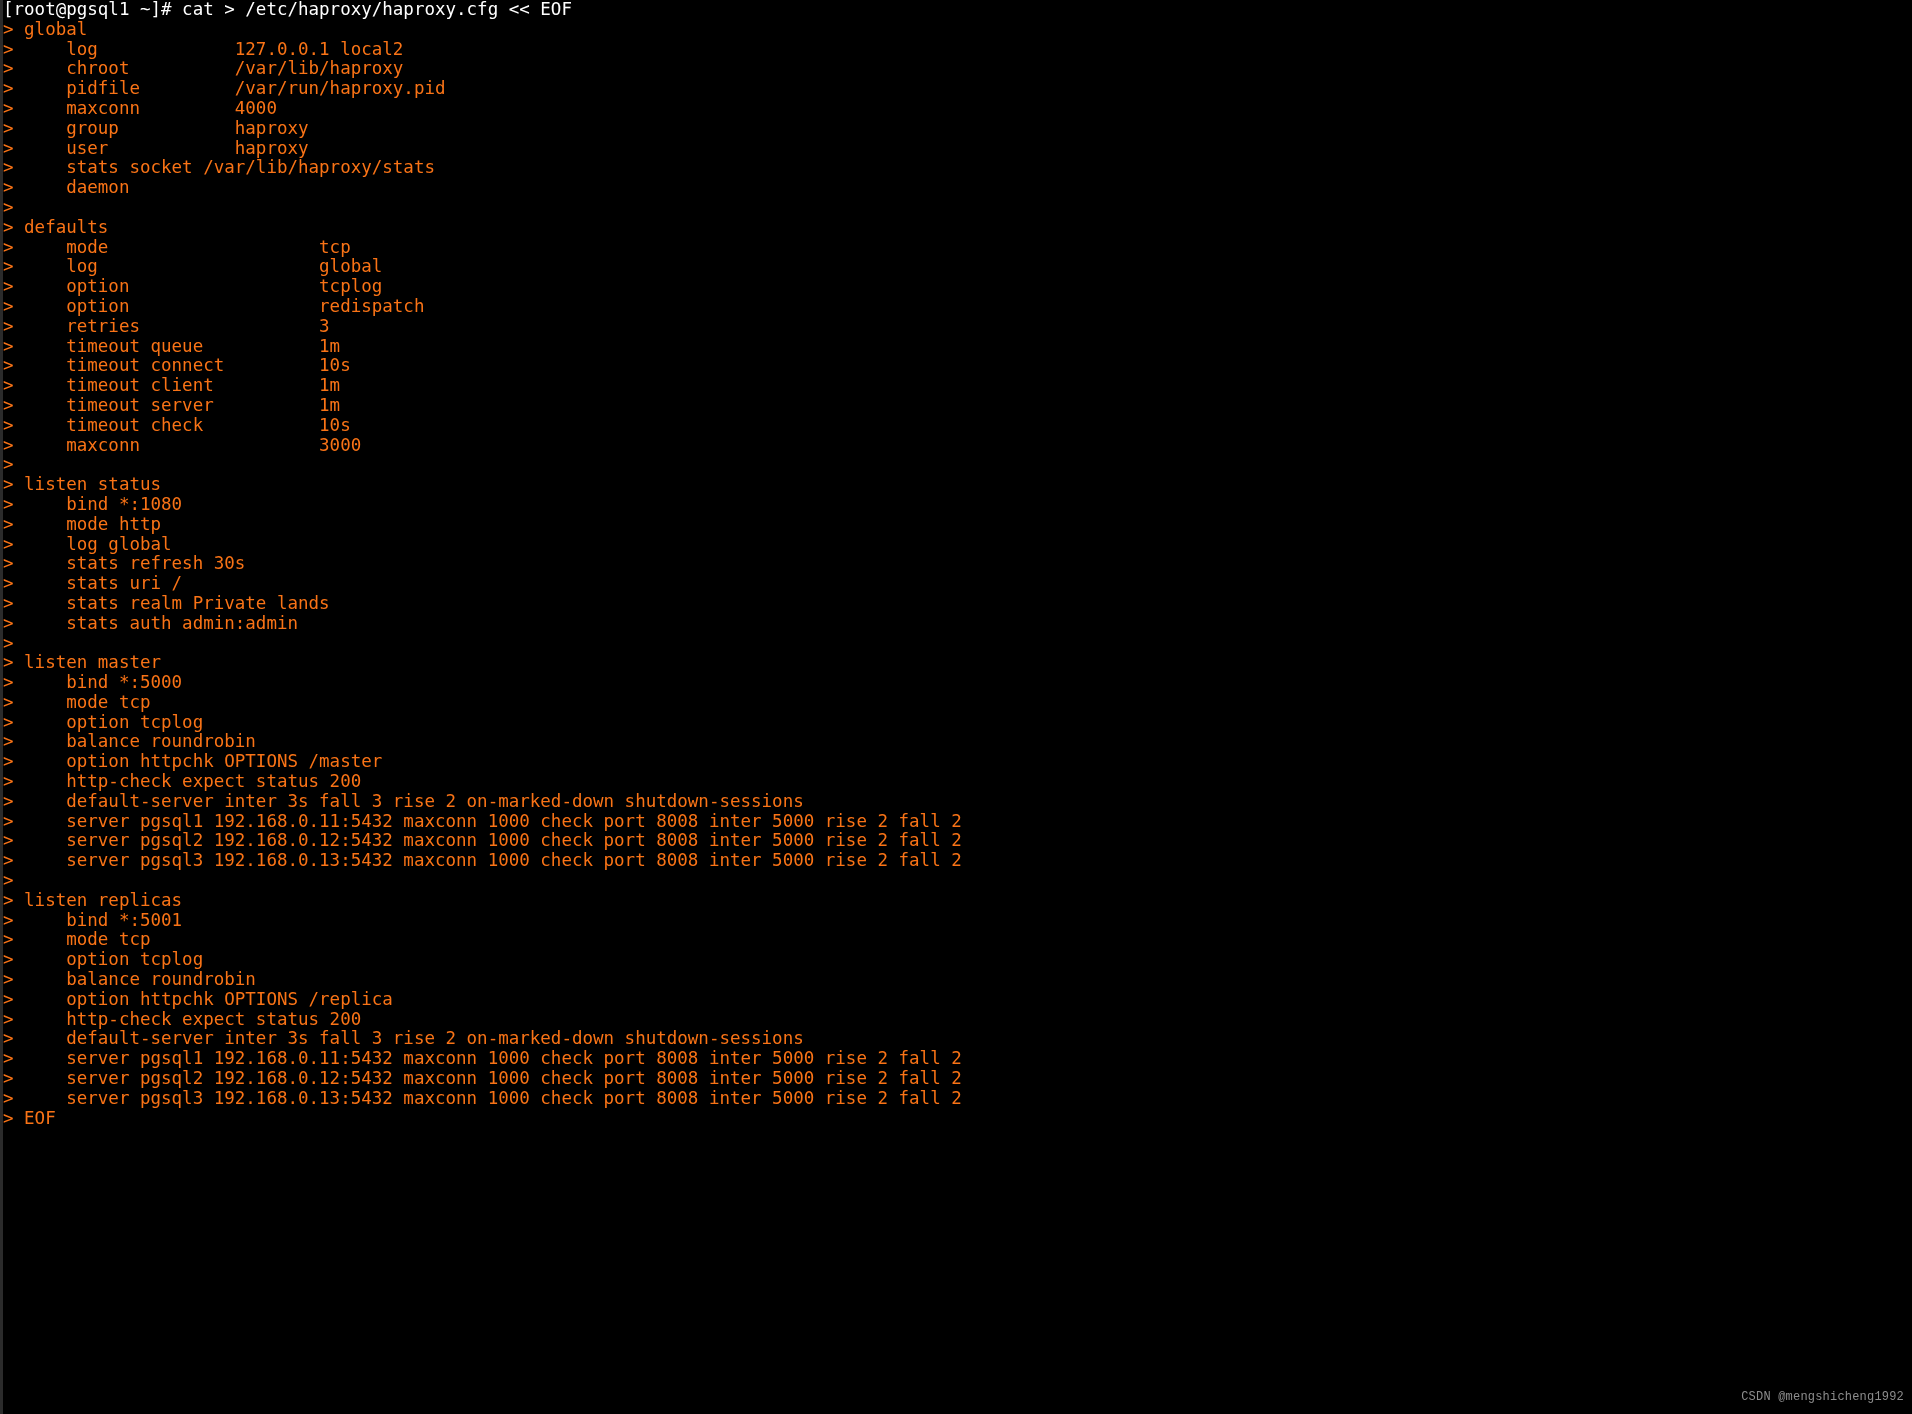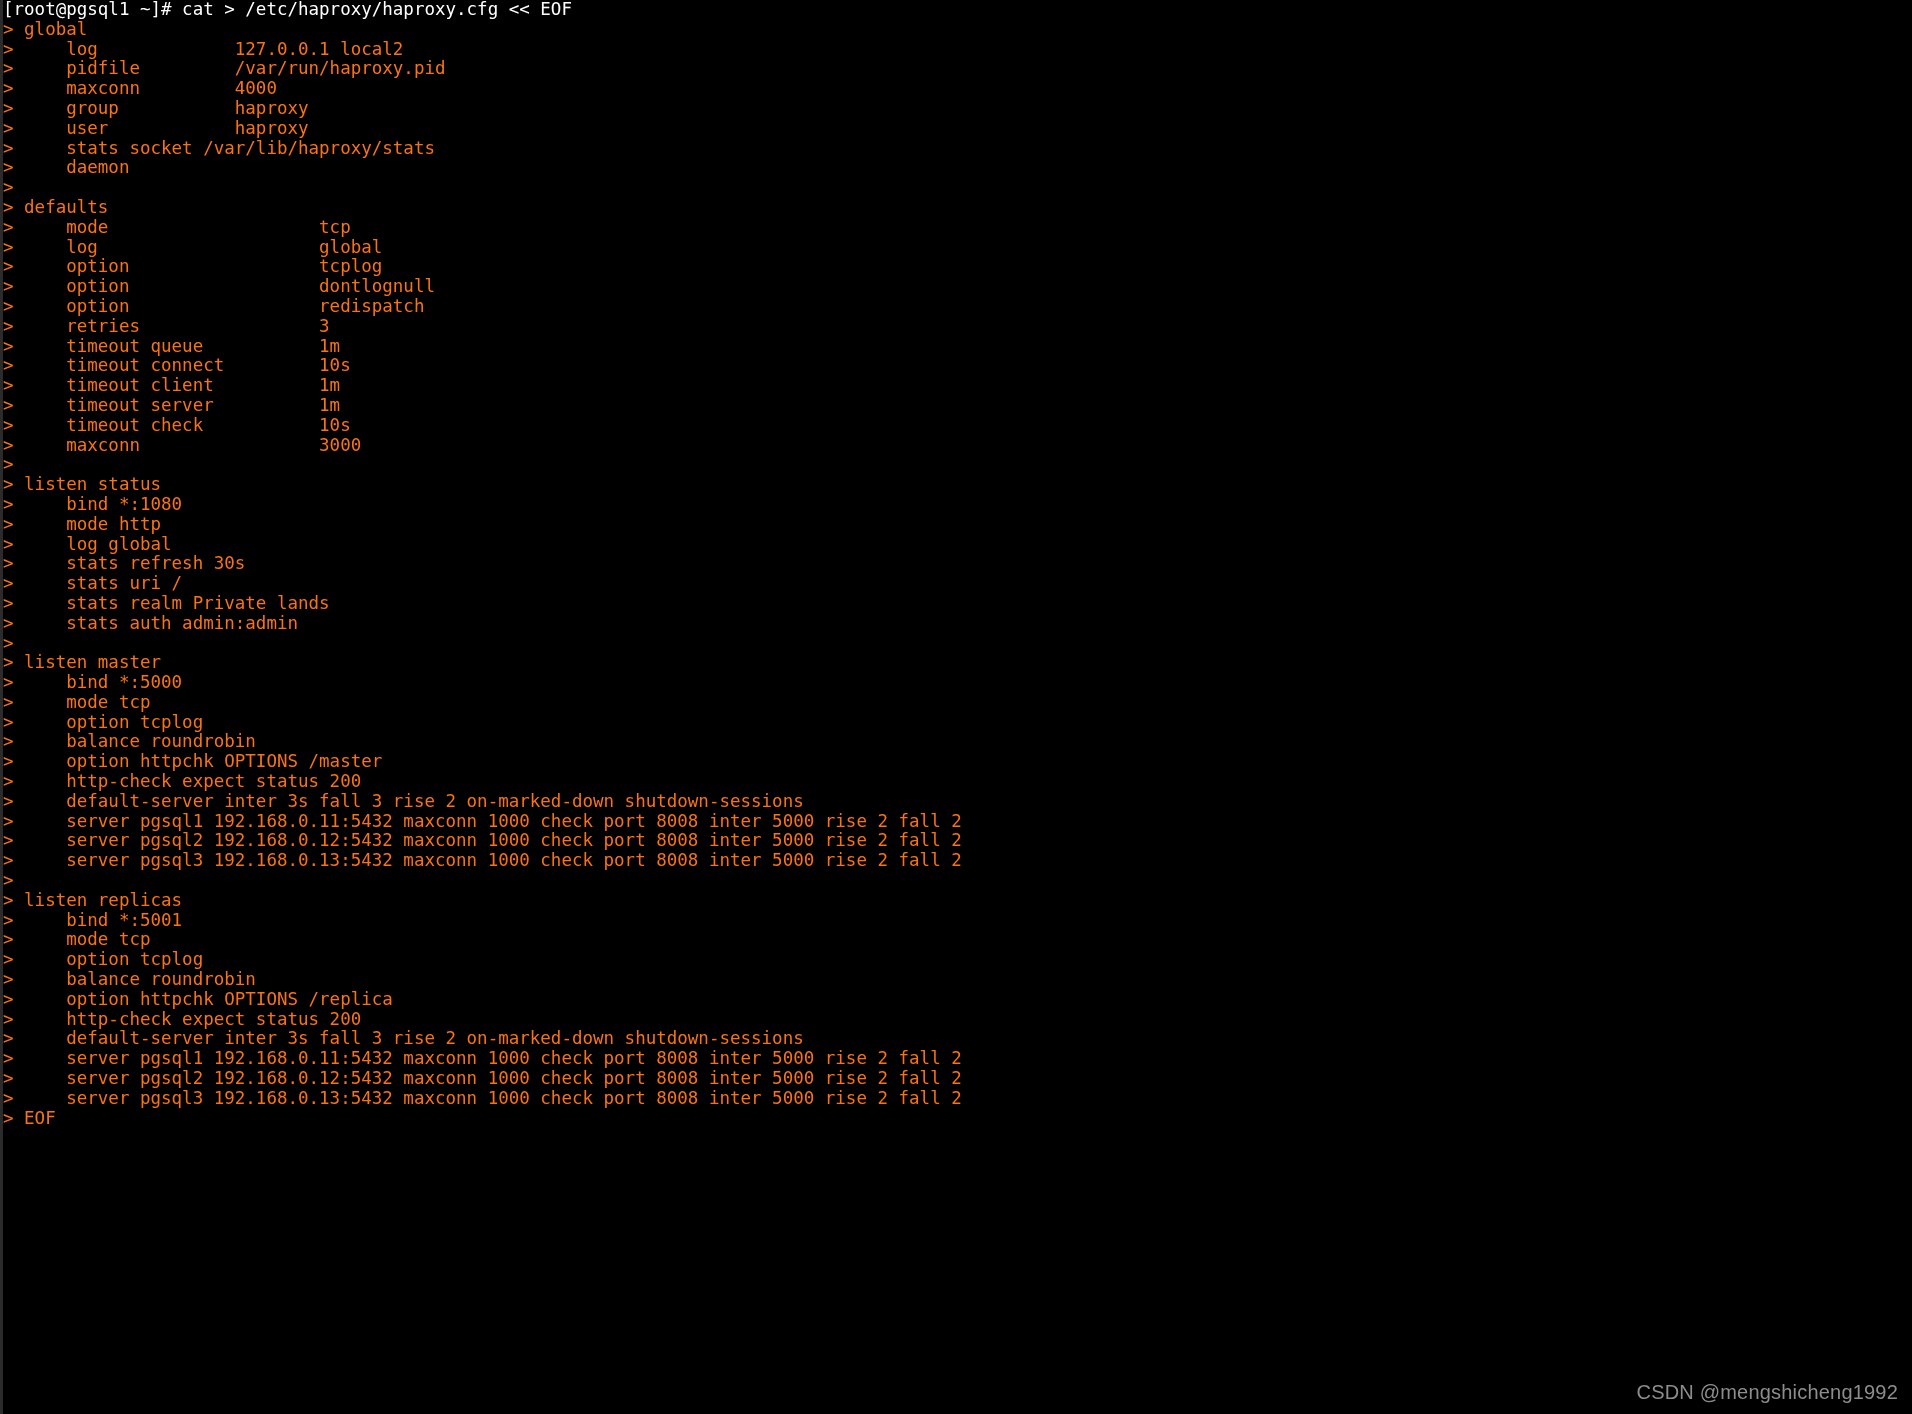--- a/index.html
+++ b/index.html
@@ -53,53 +53,53 @@
     padding-left: 3px;
   }
   .line.first {
     color: #ffffff;
   }
   .cont {
     color: #f97316;
   }
   #watermark {
     position: absolute;
-    right: 14px;
+    right: 8px;
     bottom: 10px;
     color: #8d8d8d;
-    font-size: 20px;
-    font-family: Liberation Sans, sans-serif;
+    font-size: 12px;
+    font-family: Liberation Mono, monospace;
     letter-spacing: 0.2px;
     white-space: pre;
   }
 </style>
 </head>
 <body>
 
 <div id="terminal">
 
   <div id="left-gutter"></div>
 
   <div id="screen">
     <div class="line first">[root@pgsql1 ~]# cat &gt; /etc/haproxy/haproxy.cfg &lt;&lt; EOF</div>
     <div id="heredoc-lines">
         <div class="line cont">&gt; global</div>
         <div class="line cont">&gt;     log             127.0.0.1 local2</div>
+        <div class="line cont">&gt;     chroot          /var/lib/haproxy</div>
         <div class="line cont">&gt;     pidfile         /var/run/haproxy.pid</div>
         <div class="line cont">&gt;     maxconn         4000</div>
         <div class="line cont">&gt;     group           haproxy</div>
         <div class="line cont">&gt;     user            haproxy</div>
         <div class="line cont">&gt;     stats socket /var/lib/haproxy/stats</div>
         <div class="line cont">&gt;     daemon</div>
         <div class="line cont">&gt;</div>
         <div class="line cont">&gt; defaults</div>
         <div class="line cont">&gt;     mode                    tcp</div>
         <div class="line cont">&gt;     log                     global</div>
         <div class="line cont">&gt;     option                  tcplog</div>
-        <div class="line cont">&gt;     option                  dontlognull</div>
         <div class="line cont">&gt;     option                  redispatch</div>
         <div class="line cont">&gt;     retries                 3</div>
         <div class="line cont">&gt;     timeout queue           1m</div>
         <div class="line cont">&gt;     timeout connect         10s</div>
         <div class="line cont">&gt;     timeout client          1m</div>
         <div class="line cont">&gt;     timeout server          1m</div>
         <div class="line cont">&gt;     timeout check           10s</div>
         <div class="line cont">&gt;     maxconn                 3000</div>
         <div class="line cont">&gt;</div>
         <div class="line cont">&gt; listen status</div>

